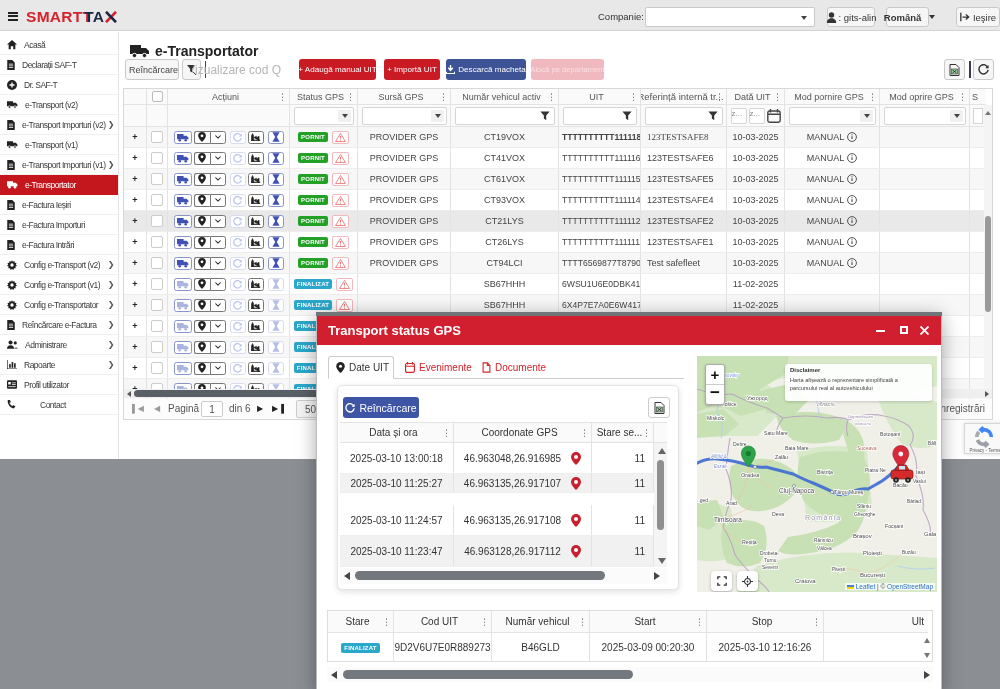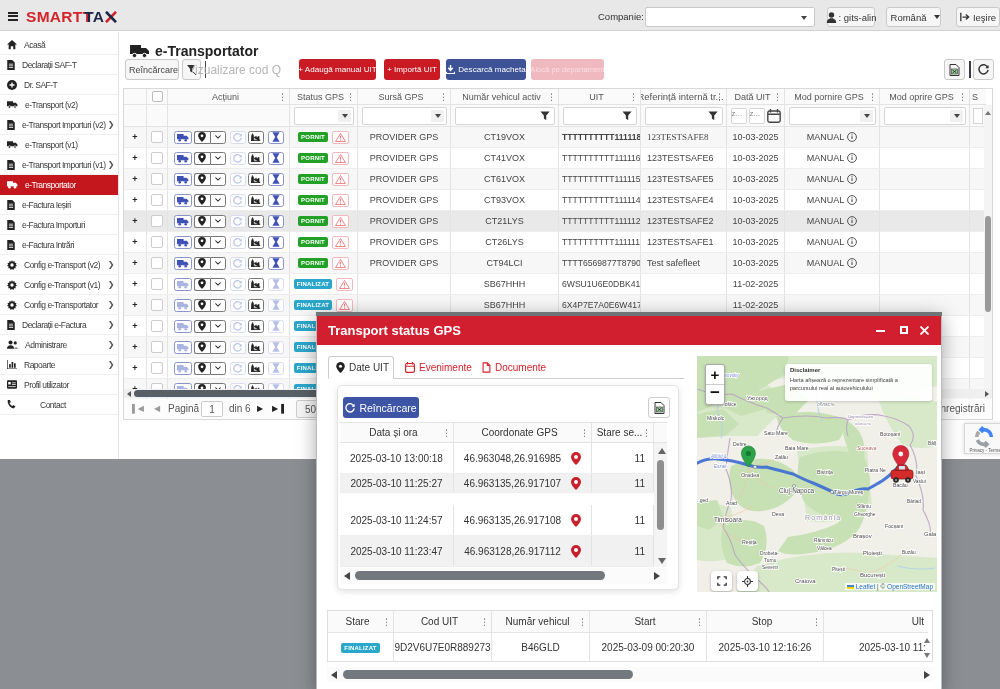--- a/index.html
+++ b/index.html
@@ -87,21 +87,21 @@
   <div style="position:absolute;left:598px;top:11px;font-size:9.5px;color:#333;">Companie:</div>
   <div style="position:absolute;left:645px;top:7px;width:170px;height:20px;background:#fff;border:1px solid #c9c9c9;border-radius:2px;">
     <span style="position:absolute;right:7px;top:8px;width:0;height:0;border-left:3.5px solid transparent;border-right:3.5px solid transparent;border-top:4.5px solid #444;"></span>
   </div>
   <div class="hbtn" style="left:827px;width:48px;">
     <svg width="11" height="11" viewBox="0 0 11 11" style="margin-right:2px;flex:none;">
         <circle cx="5.5" cy="3" r="2.7" fill="#333"></circle>
         <path d="M0.8 11 C0.8 7.8 3 6.3 5.5 6.3 C8 6.3 10.2 7.8 10.2 11 Z" fill="#333"></path>
       </svg>: gits-alin
   </div>
-  <div class="hbtn" style="left:886px;width:55px;">
+  <div class="hbtn" style="left:886px;width:43px;font-weight:bold;">
     <span style="display:inline-flex;width:10px;height:11px;margin-right:4px;">
         <span style="flex:1;background:#21468b"></span>
         <span style="flex:1;background:#fcd116"></span>
         <span style="flex:1;background:#ce1126"></span>
       </span>Română
     <span style="margin-left:8px;width:0;height:0;border-left:3.5px solid transparent;border-right:3.5px solid transparent;border-top:4.5px solid #333;"></span>
   </div>
   <div class="hbtn" style="left:956px;width:44px;">
     <svg width="10" height="10" viewBox="0 0 12 12" style="margin-right:3px">
         <path d="M1 1 v10" stroke="#333" stroke-width="1.6"></path>
@@ -215,21 +215,21 @@
         <circle cx="6" cy="6" r="2" fill="#fff"></circle>
       </svg>
       <span style="flex:1;overflow:hidden;">Config e-Transportator</span>
       <span style="flex:none;font-size:8px;color:#555;margin:0 4px 0 1px;">❯</span>
     </div>
     <div class="sitem">
       <svg width="8" height="10" viewBox="0 0 9 12">
         <path d="M0 0 h6 l3 3 v9 h-9 z" fill="#222"></path>
         <path d="M2 5 h5 M2 7 h5 M2 9 h5" stroke="#fff" stroke-width="0.9"></path>
       </svg>
-      <span style="flex:1;overflow:hidden;">Declarații e-Factura</span>
+      <span style="flex:1;overflow:hidden;">Reîncărcare e-Factura</span>
       <span style="flex:none;font-size:8px;color:#555;margin:0 4px 0 1px;">❯</span>
     </div>
     <div class="sitem">
       <svg width="11" height="9" viewBox="0 0 14 11">
         <circle cx="4.5" cy="3" r="2.6" fill="#222"></circle>
         <path d="M0 11 a4.5 4.5 0 0 1 9 0 z" fill="#222"></path>
         <circle cx="10.5" cy="3.5" r="2" fill="#222"></circle>
         <path d="M9 10.5 a3.5 3.5 0 0 1 5 0 z" fill="#222"></path>
       </svg>
       <span style="flex:1;overflow:hidden;">Administrare</span>
@@ -1549,21 +1549,20 @@
           </div>
 </div>
 <div class="bgrow" style="left:0;top:22px;height:29px;width:600px;">
  <div class="bgcell">
             <span class="badge f">FINALIZAT</span>
           </div>
  <div class="bgcell">9D2V6U7E0R889273</div>
  <div class="bgcell">B46GLD</div>
  <div class="bgcell">2025-03-09 00:20:30</div>
  <div class="bgcell">2025-03-10 12:16:26</div>
- <div class="bgcell" style="border-right:none;justify-content:flex-end;padding-right:2px;">2025-03-10 11:</div>
 </div>
 <div class="arr" style="right:2px;top:27px;border-left:3.5px solid transparent;border-right:3.5px solid transparent;border-bottom:5px solid #777;"></div>
 <div class="arr" style="right:2px;top:42px;border-left:3.5px solid transparent;border-right:3.5px solid transparent;border-top:5px solid #777;"></div>
       </div>
   <div>
         <div class="sbtrack" style="left:10px;top:322px;width:606px;height:15px;background:#fbfbfb;"></div>
 <div class="arr" style="left:14px;top:326px;border-top:4px solid transparent;border-bottom:4px solid transparent;border-right:6px solid #444;"></div>
 <div class="sbthumb" style="left:26px;top:325px;width:290px;height:9px;background:#72787d;border-radius:5px;"></div>
 <div class="arr" style="left:607px;top:326px;border-top:4px solid transparent;border-bottom:4px solid transparent;border-left:6px solid #444;"></div>
       </div>

